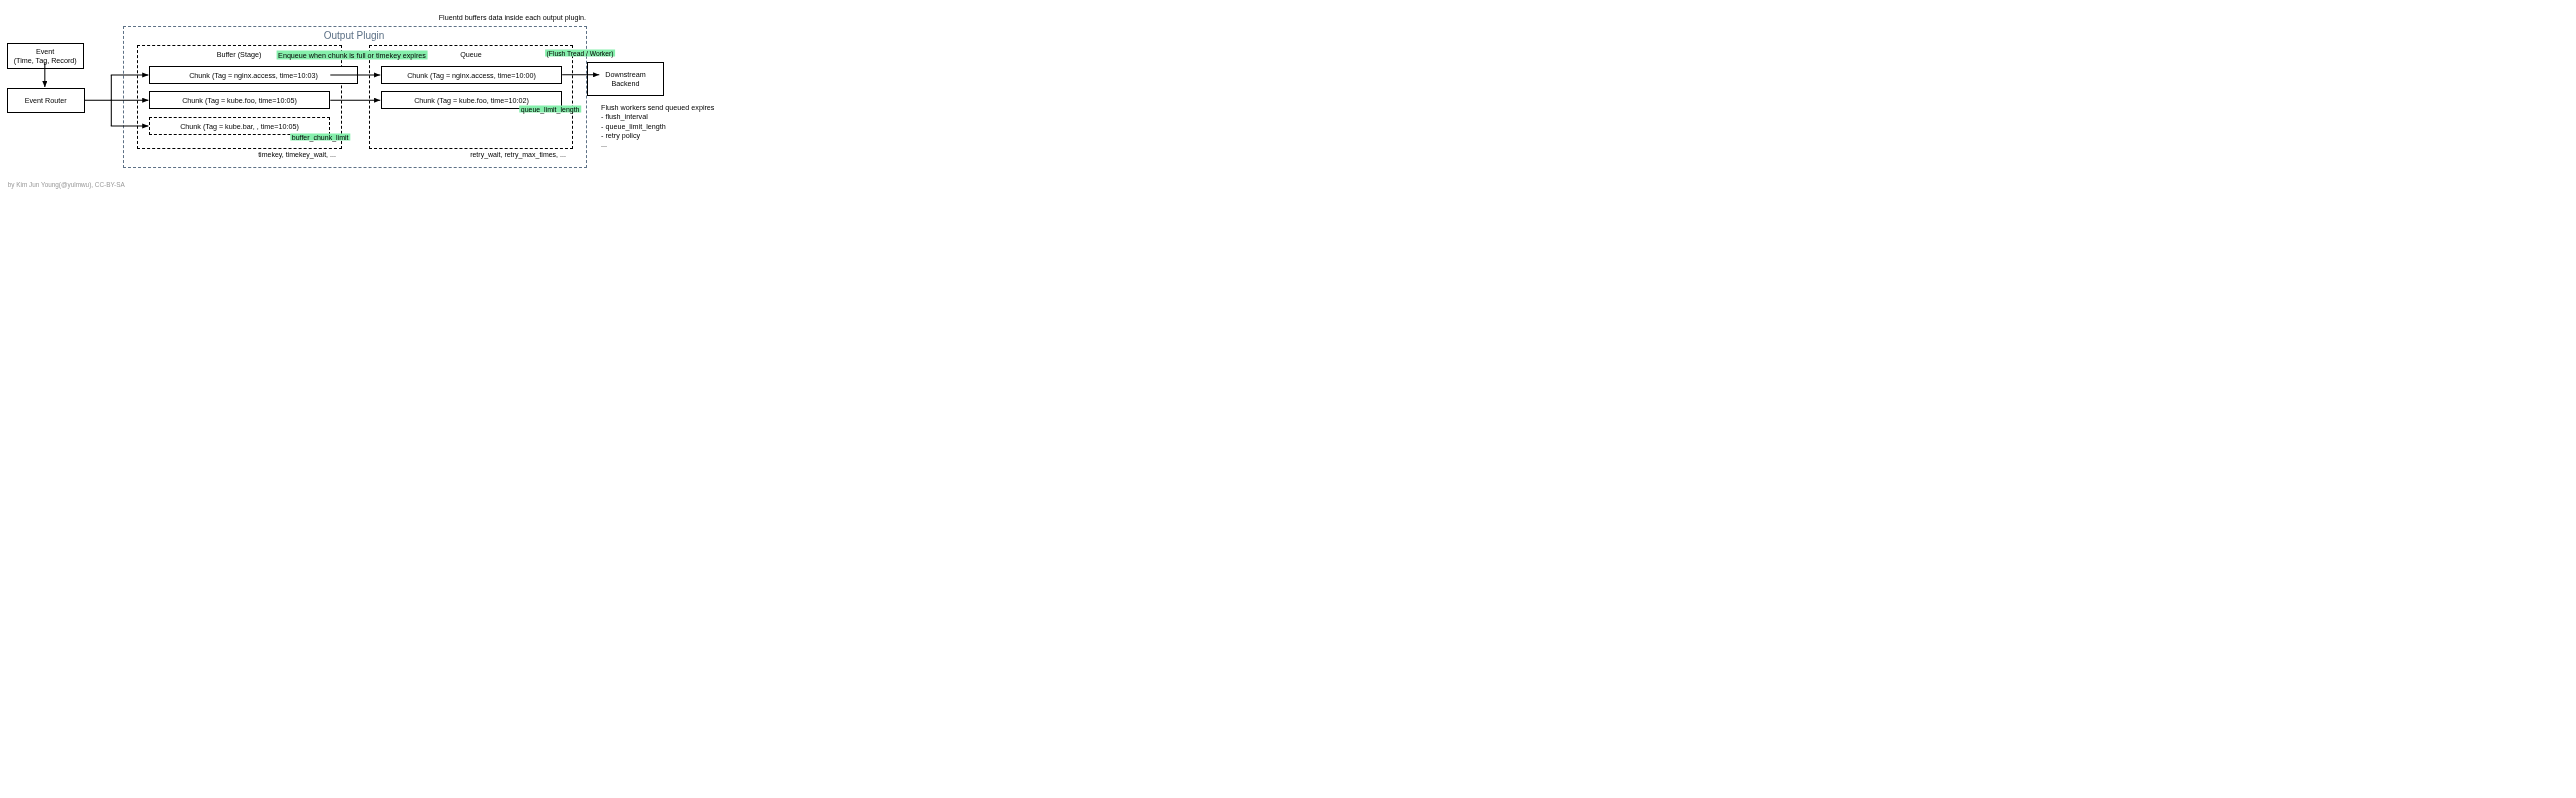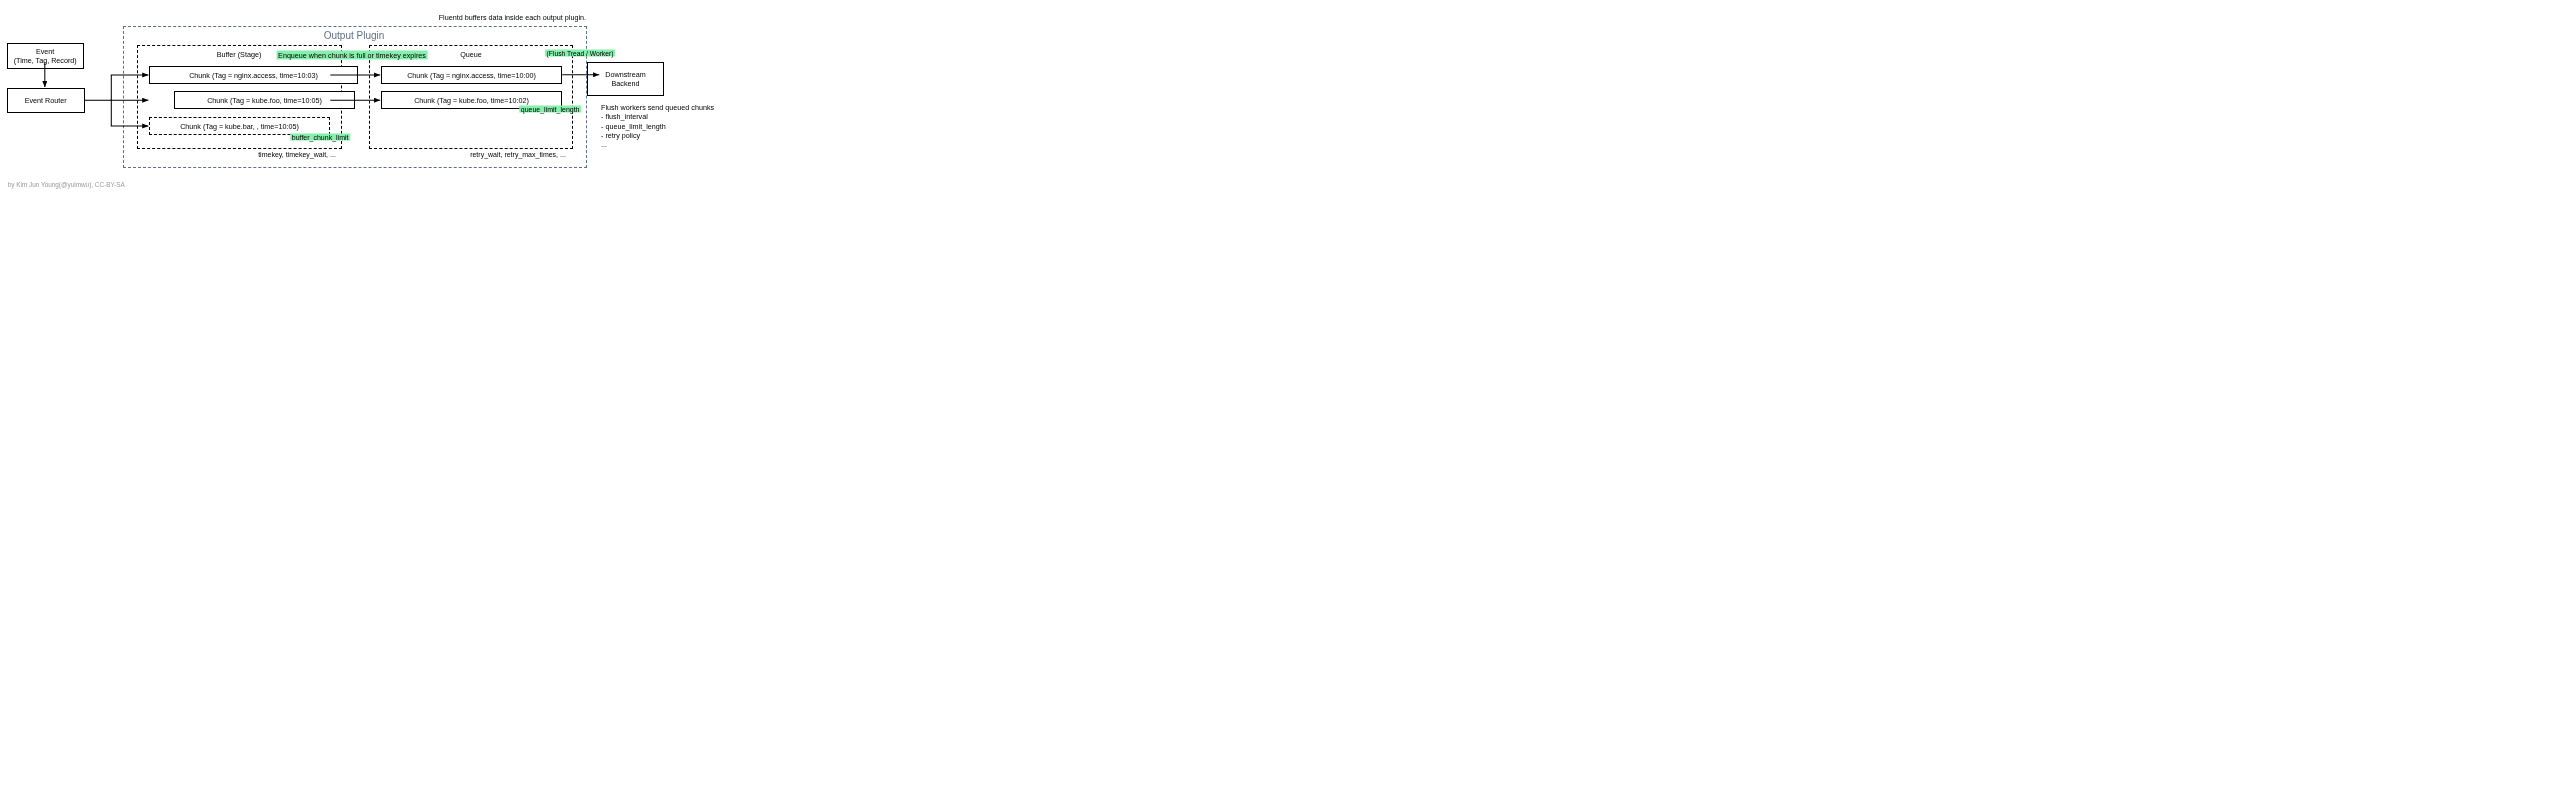--- a/index.html
+++ b/index.html
@@ -48,21 +48,21 @@
     <div>Event</div>
     <div>(Time, Tag, Record)</div>
   </div>
   <div class="box" style="left:6.7px;top:88px;width:78px;height:25px;">
     <div>Event Router</div>
   </div>
 
   <div class="box" style="left:149px;top:66px;width:209px;height:18px;">
     <div>Chunk (Tag = nginx.access, time=10:03)</div>
   </div>
-  <div class="box" style="left:149px;top:91px;width:181px;height:18px;margin-left:25px;">
+  <div class="box" style="left:149px;top:91px;width:181px;height:18px;">
     <div>Chunk (Tag = kube.foo, time=10:05)</div>
   </div>
   <div class="box dashedb" style="left:149px;top:117px;width:181px;height:18px;">
     <div>Chunk (Tag = kube.bar, , time=10:05)</div>
   </div>
   <div class="label rc bg" style="left:350px;top:137px;font-size:7px;">buffer_chunk_limit</div>
   <div class="label cc" style="left:297px;top:154px;font-size:7px;">timekey, timekey_wait, ...</div>
 
   <div class="box" style="left:381px;top:66px;width:181px;height:18px;">
     <div>Chunk (Tag = nginx.access, time=10:00)</div>
@@ -72,21 +72,21 @@
   </div>
   <div class="label rc bg" style="left:581px;top:109px;font-size:7px;">queue_limit_length</div>
   <div class="label cc" style="left:518px;top:154px;font-size:7px;">retry_wait, retry_max_times, ...</div>
 
   <div class="box" style="left:567px;top:62px;width:77px;height:34px;margin-left:20px;">
     <div>Downstream</div>
     <div>Backend</div>
   </div>
 
   <div class="textblock" style="left:601px;top:103px;">
-    <div>Flush workers send queued chunks</div>
+    <div>Flush workers send queued expires</div>
     <div>- flush_interval</div>
     <div>- queue_limit_length</div>
     <div>- retry policy</div>
     <div>...</div>
   </div>
 
   <div class="label muted" style="left:7.7px;top:184px;">by Kim Jun Young(@yulmwu), CC-BY-SA</div>
 
   <svg class="arrows" width="742" height="200" viewBox="0 0 1440 388">
     <defs>

